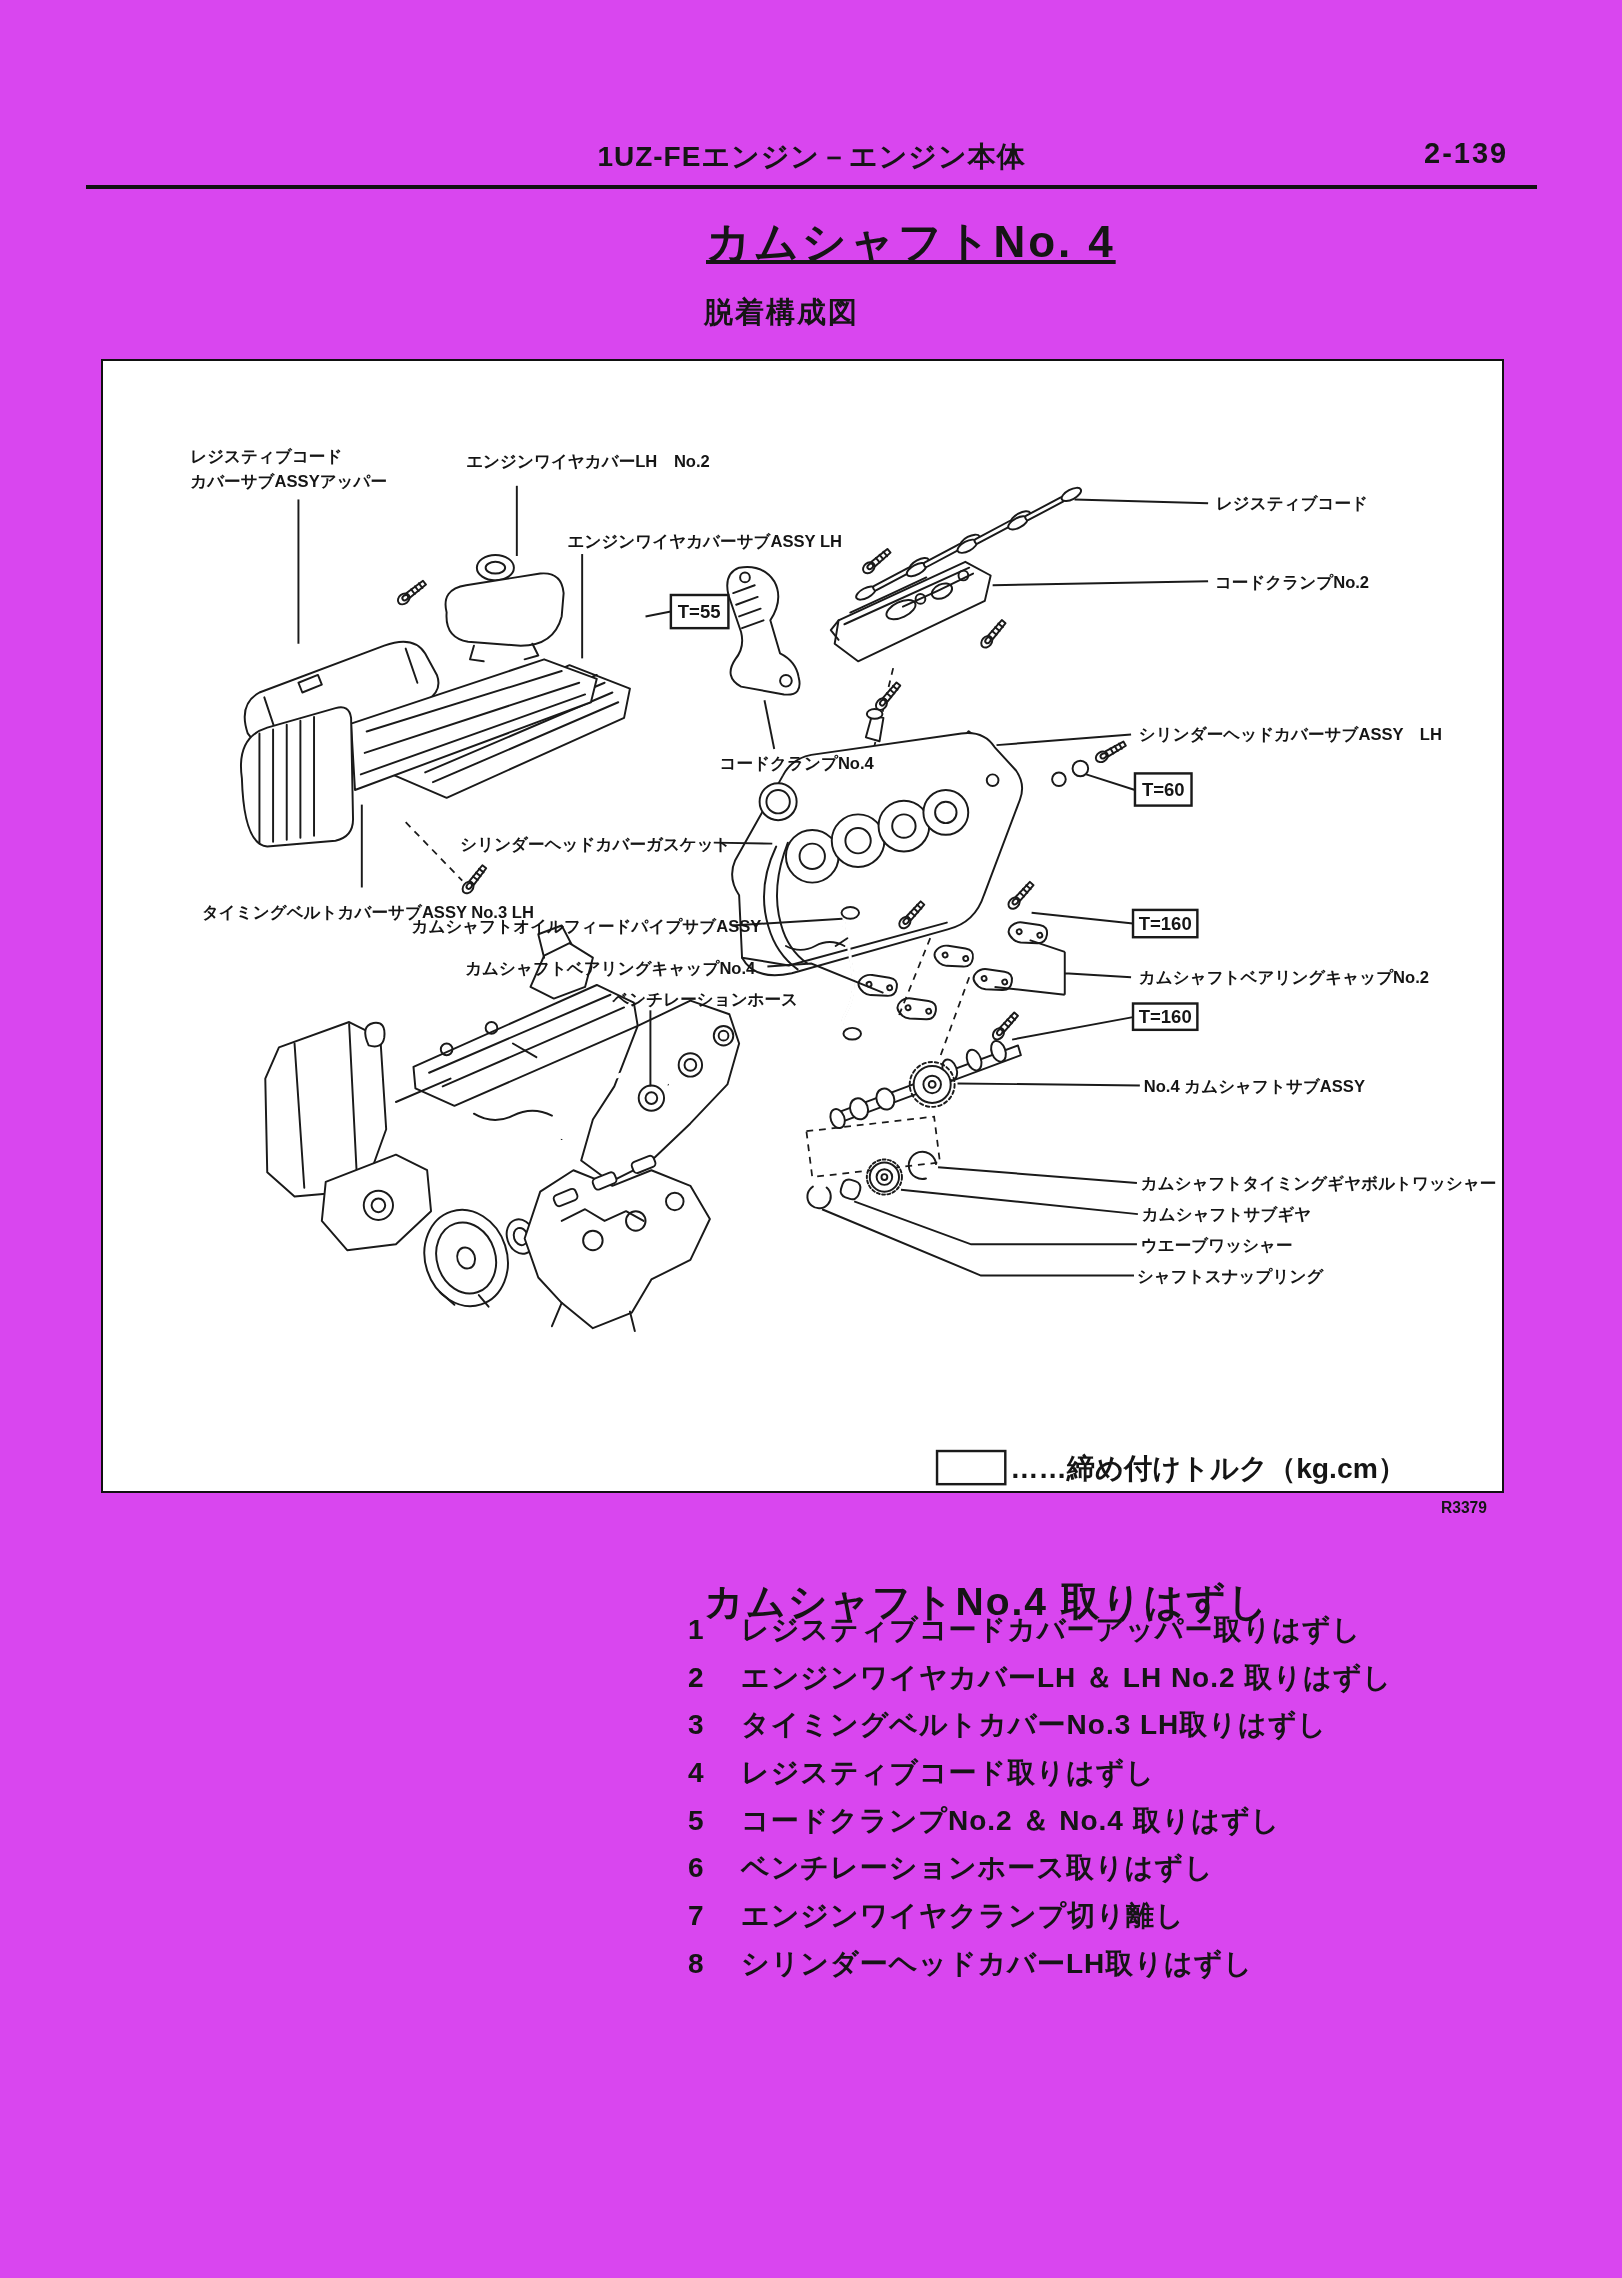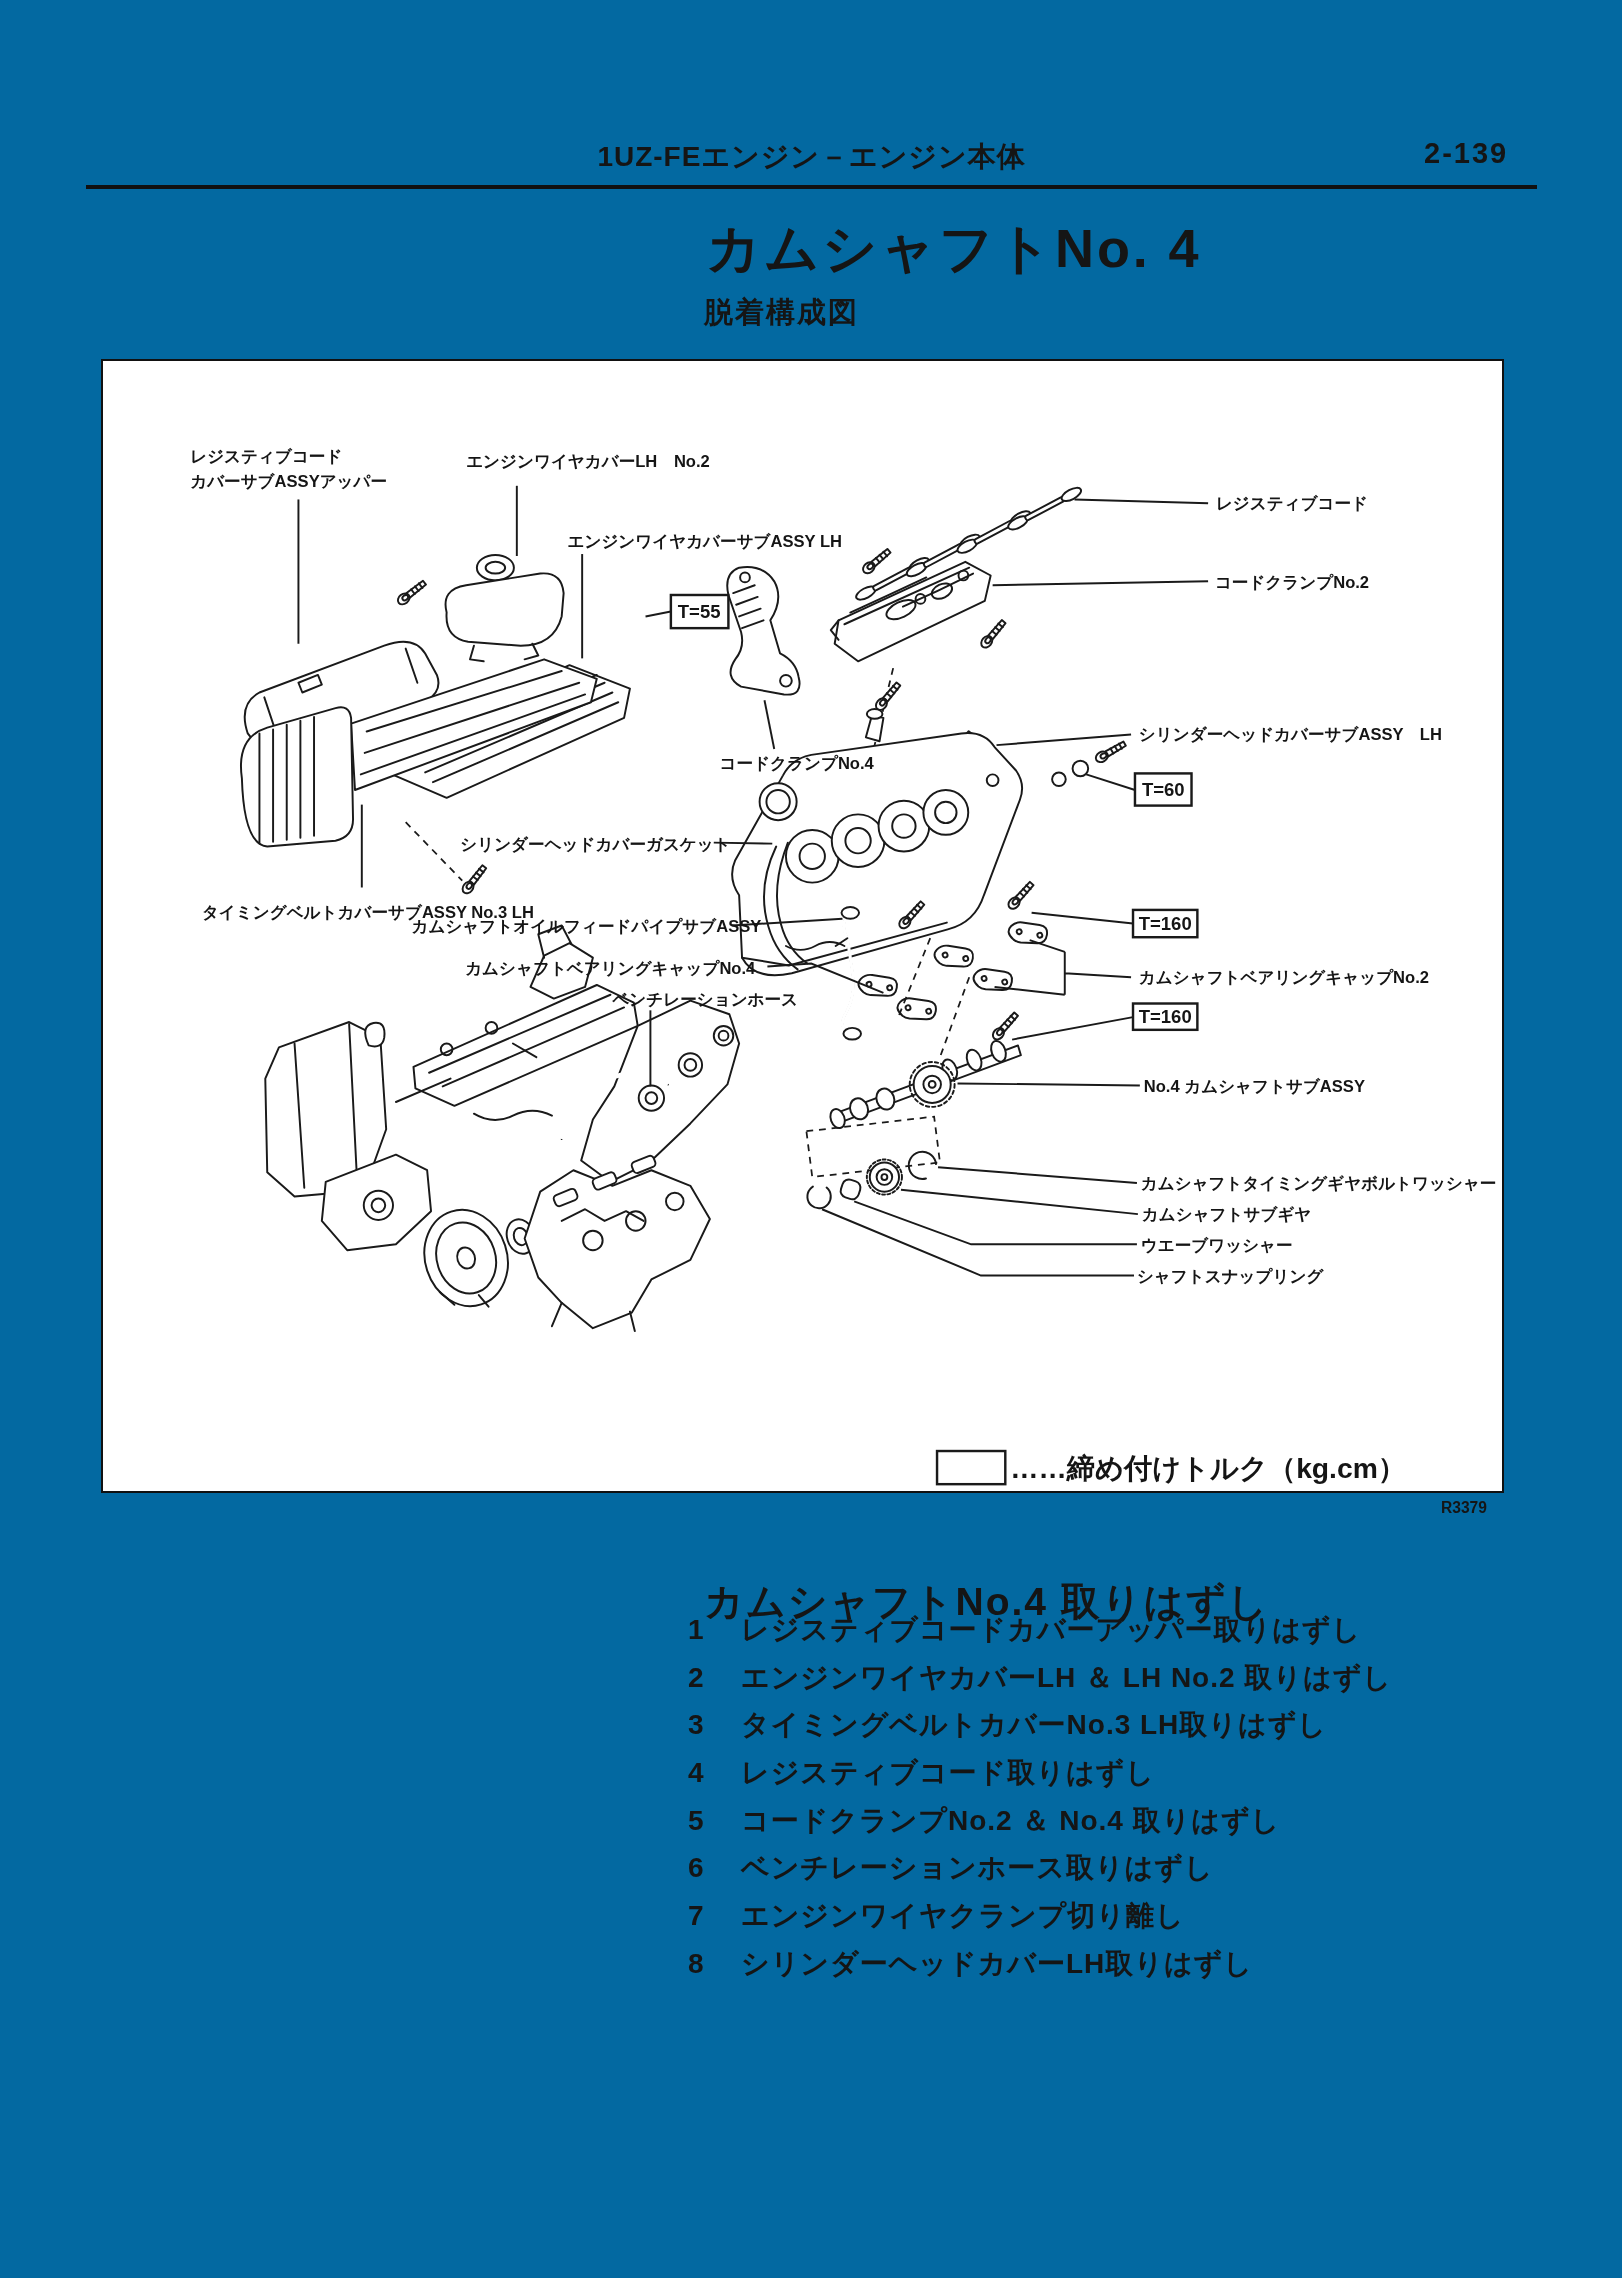--- a/index.html
+++ b/index.html
@@ -1,22 +1,22 @@
 <!DOCTYPE html>
 <html><head>
 <meta charset="utf-8">
 <style>
   html,body{margin:0;padding:0;background:#e8e8e4;}
-  .page{position:relative;width:1623px;height:2278px;background:#0369a1;overflow:hidden;
+  .page{position:relative;width:1623px;height:2278px;background:#d946ef;overflow:hidden;
         font-family:"Liberation Sans","DejaVu Sans",sans-serif;color:#151515;}
   .abs{position:absolute;}
   .hdr-title{left:0;right:0;top:138px;text-align:center;font-size:28px;font-weight:bold;letter-spacing:1px;}
   .page-num{left:1424px;top:137px;font-size:29px;font-weight:bold;letter-spacing:2px;}
   .hdr-rule{left:86px;top:185px;width:1451px;height:3.9px;background:#111;}
-  .doc-title{left:706px;top:213px;font-size:54px;font-weight:bold;letter-spacing:2.9px;}
+  .doc-title{left:706px;top:213px;font-size:44px;font-weight:bold;letter-spacing:2.9px;text-decoration:underline;}
   .doc-subtitle{left:704px;top:293px;font-size:29px;font-weight:bold;letter-spacing:2px;}
   .fig-frame{left:101px;top:359px;width:1399px;height:1130px;border:2.9px solid #111;background:#fff;}
   .fig-code{left:1441px;top:1499px;font-size:15.6px;font-weight:bold;}
   .sec-heading{left:704px;top:1575px;font-size:39px;font-weight:bold;letter-spacing:2px;}
   .steps{left:688px;top:1611px;display:flex;flex-direction:column;}
   .step{display:flex;align-items:baseline;height:35px;margin-bottom:12.7px;font-size:28px;font-weight:bold;}
   .step-num{width:45px;flex:0 0 45px;}
   .step-text{letter-spacing:1px;white-space:nowrap;margin-left:8px;}
   svg text{font-family:"Liberation Sans","DejaVu Sans",sans-serif;font-weight:bold;fill:#151515;}
   .lbl{font-size:17px;}

